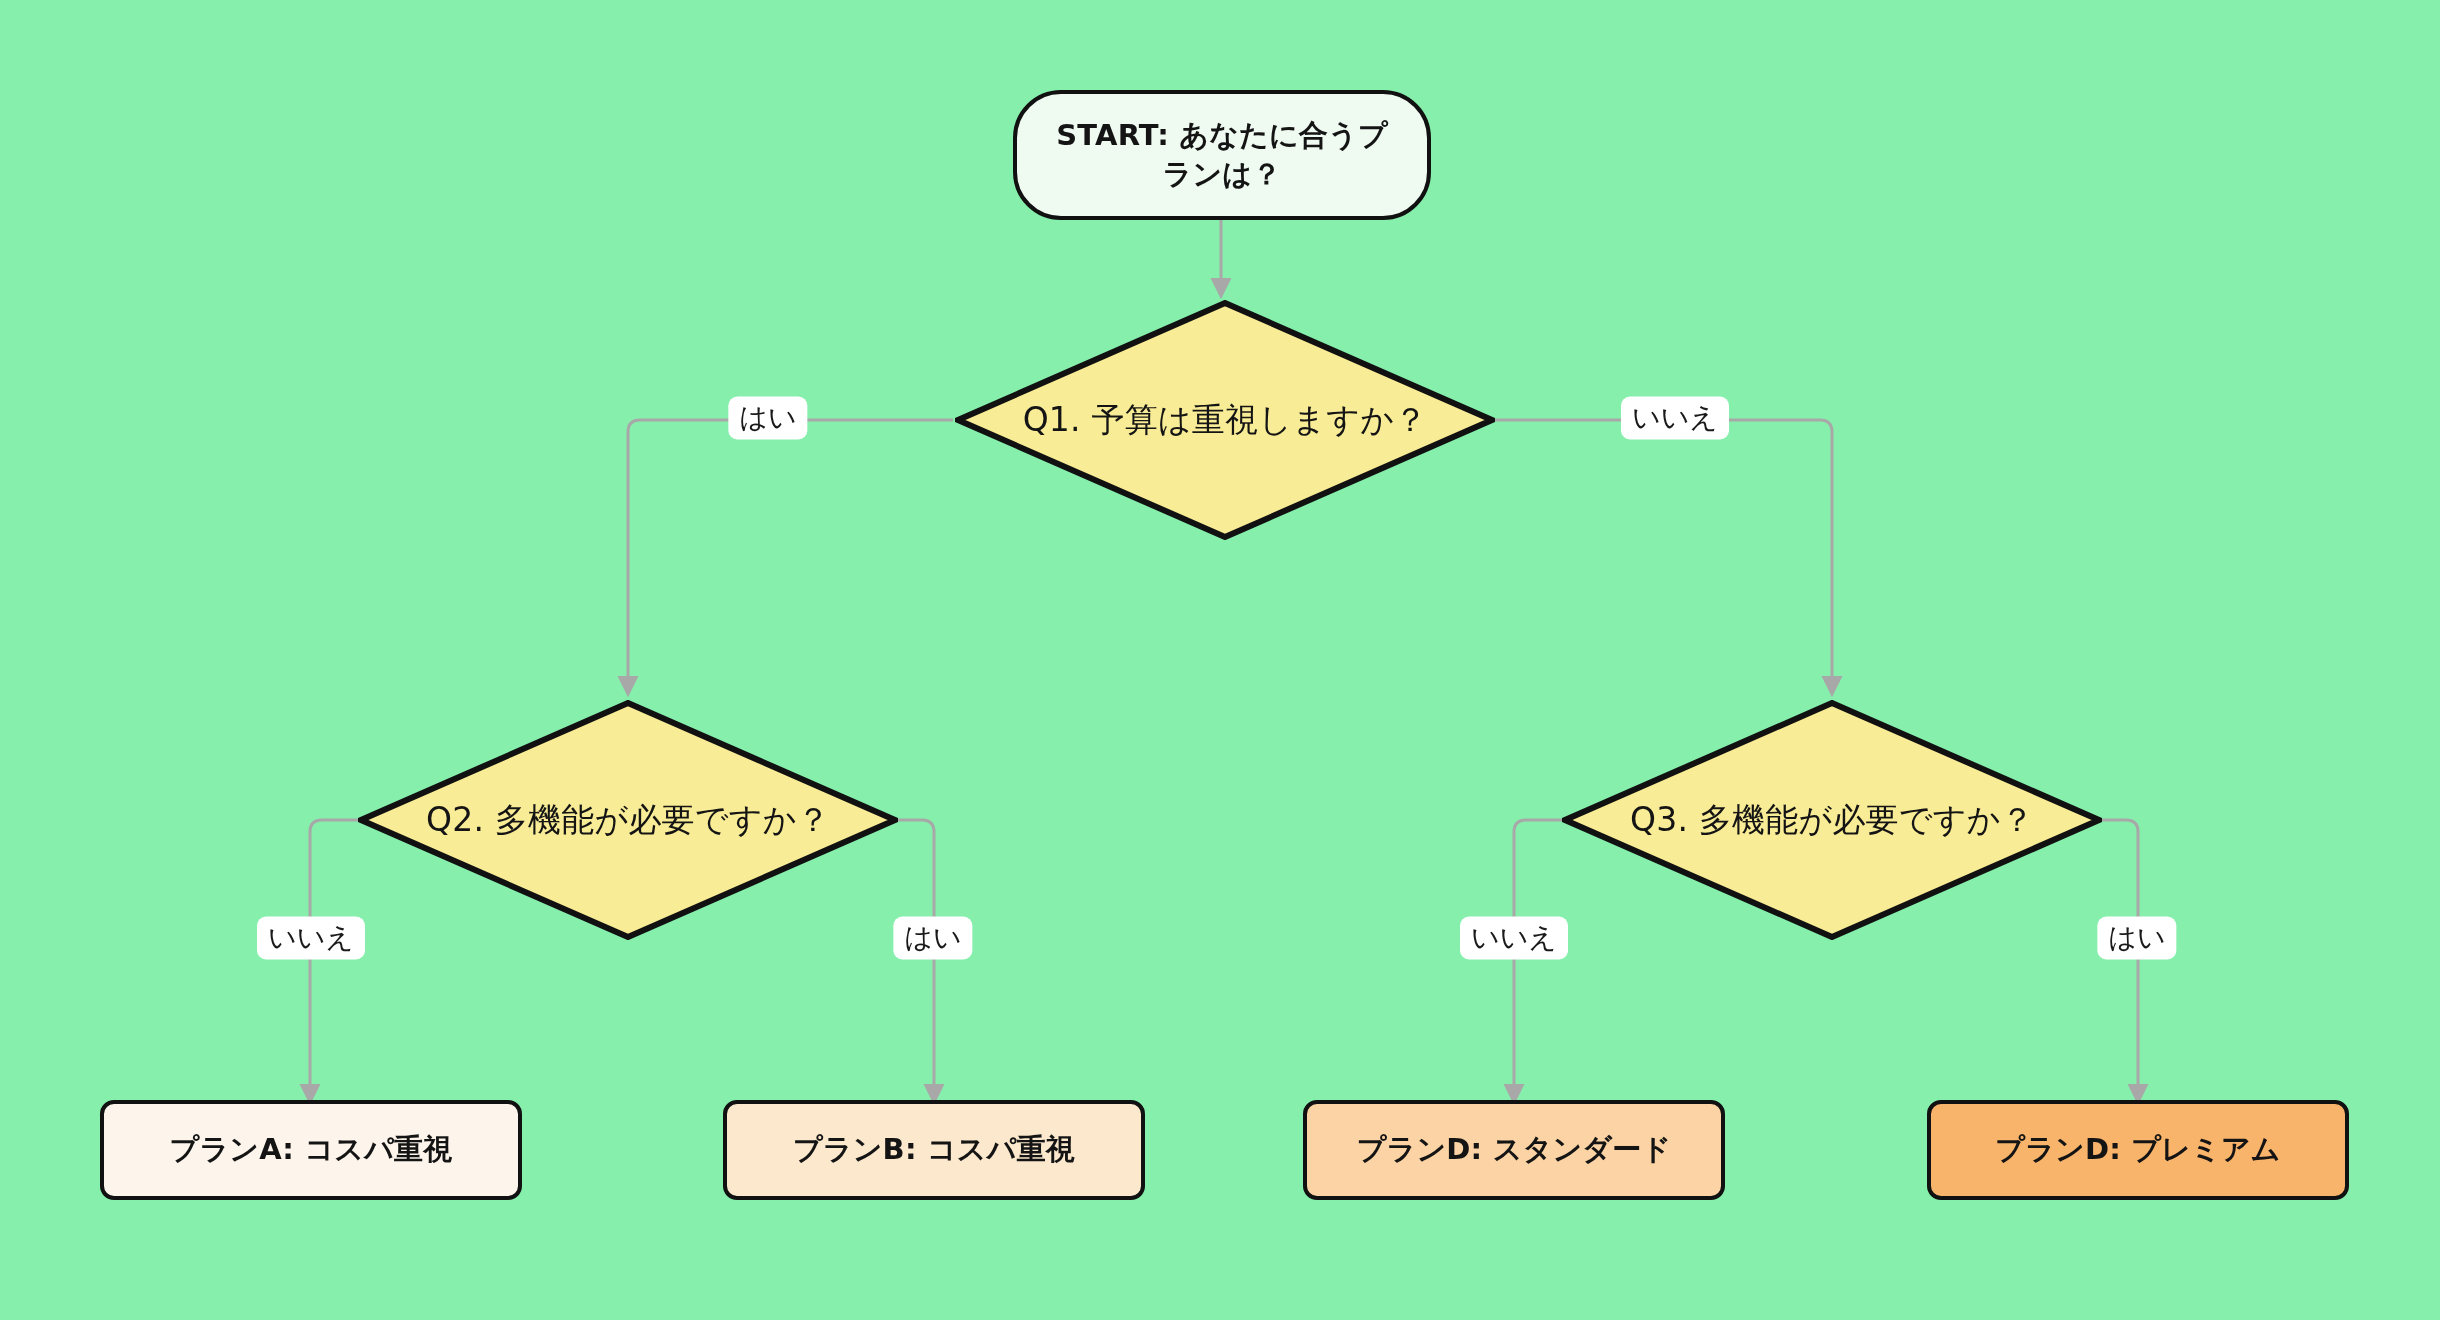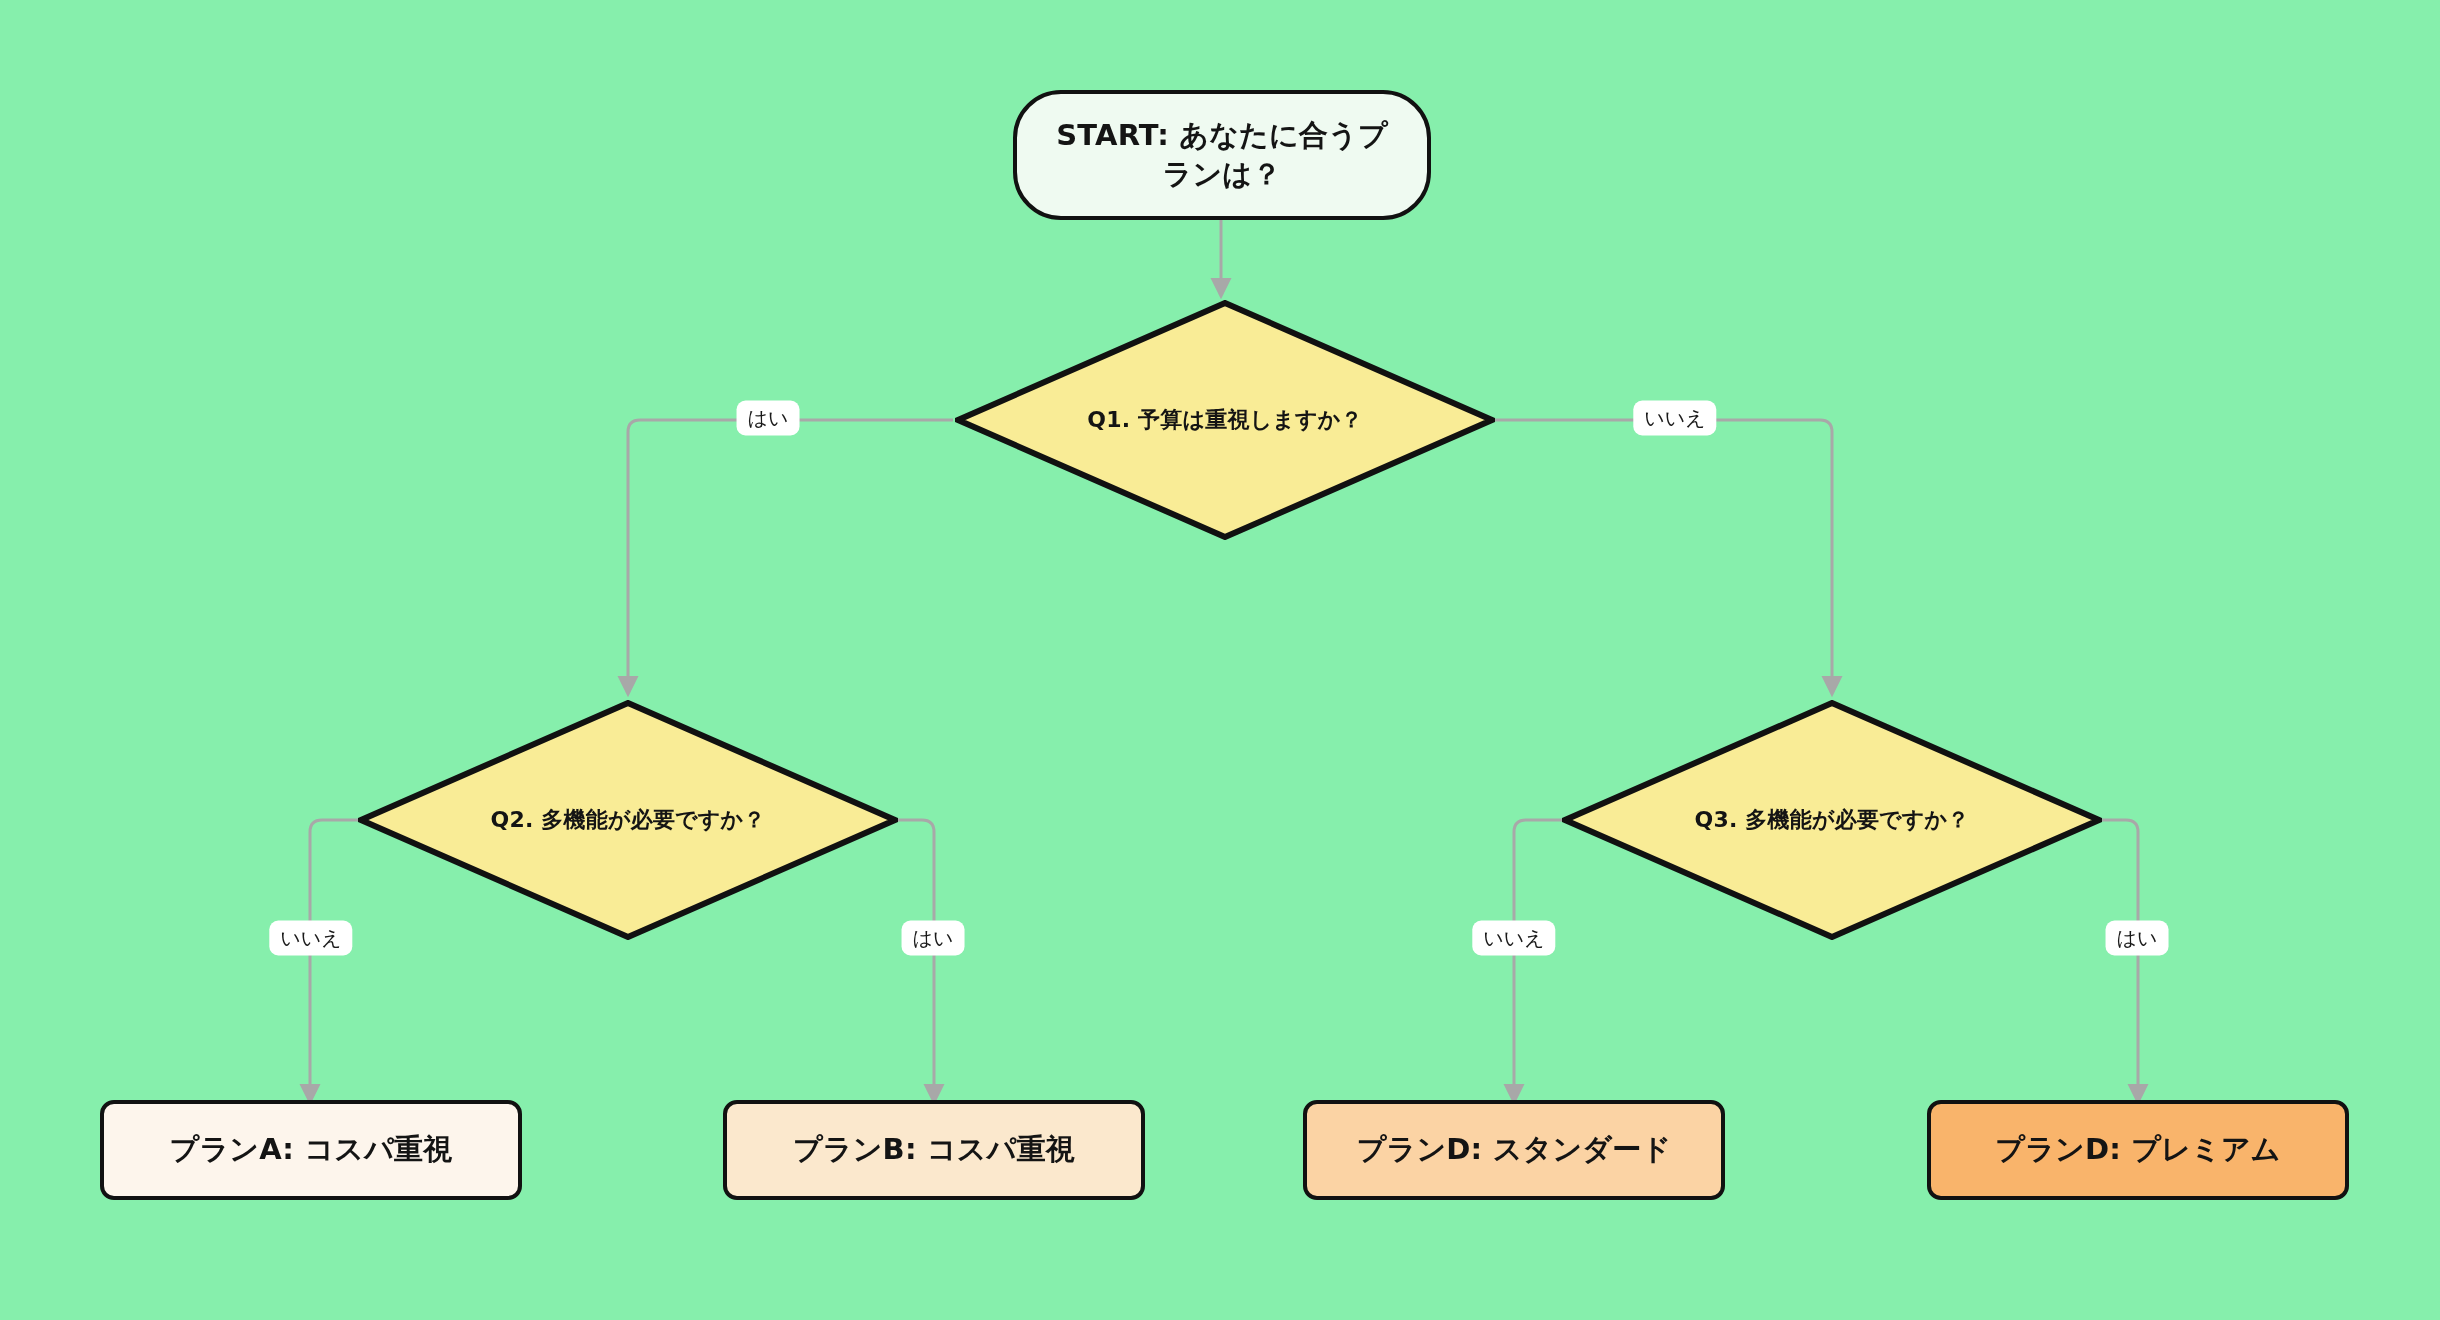--- a/index.html
+++ b/index.html
@@ -52,41 +52,41 @@
     height: 100%;
   }
   .diamond-label {
     position: absolute;
     left: 0; top: 0;
     width: 100%;
     height: 100%;
     display: flex;
     align-items: center;
     justify-content: center;
-    font-size: 22px;
-    font-weight: 700;
+    font-size: 33px;
+    font-weight: 400;
     color: #141414;
     letter-spacing: .2px;
     pointer-events: none;
     text-align: center;
   }
   
   .result {
     border: 4px solid #111111;
     border-radius: 14px;
     font-size: 29px;
     font-weight: 600;
     letter-spacing: .2px;
   }
   
   .edge-label {
     position: absolute;
     background: #ffffff;
     border-radius: 9px;
-    font-size: 20px;
+    font-size: 28px;
     font-weight: 500;
     color: #1a1a1a;
     padding: 7px 11px 8px 11px;
     white-space: nowrap;
     transform: translate(-50%, -50%);
     line-height: 1;
   }
 </style>
 </head>
 <body>

